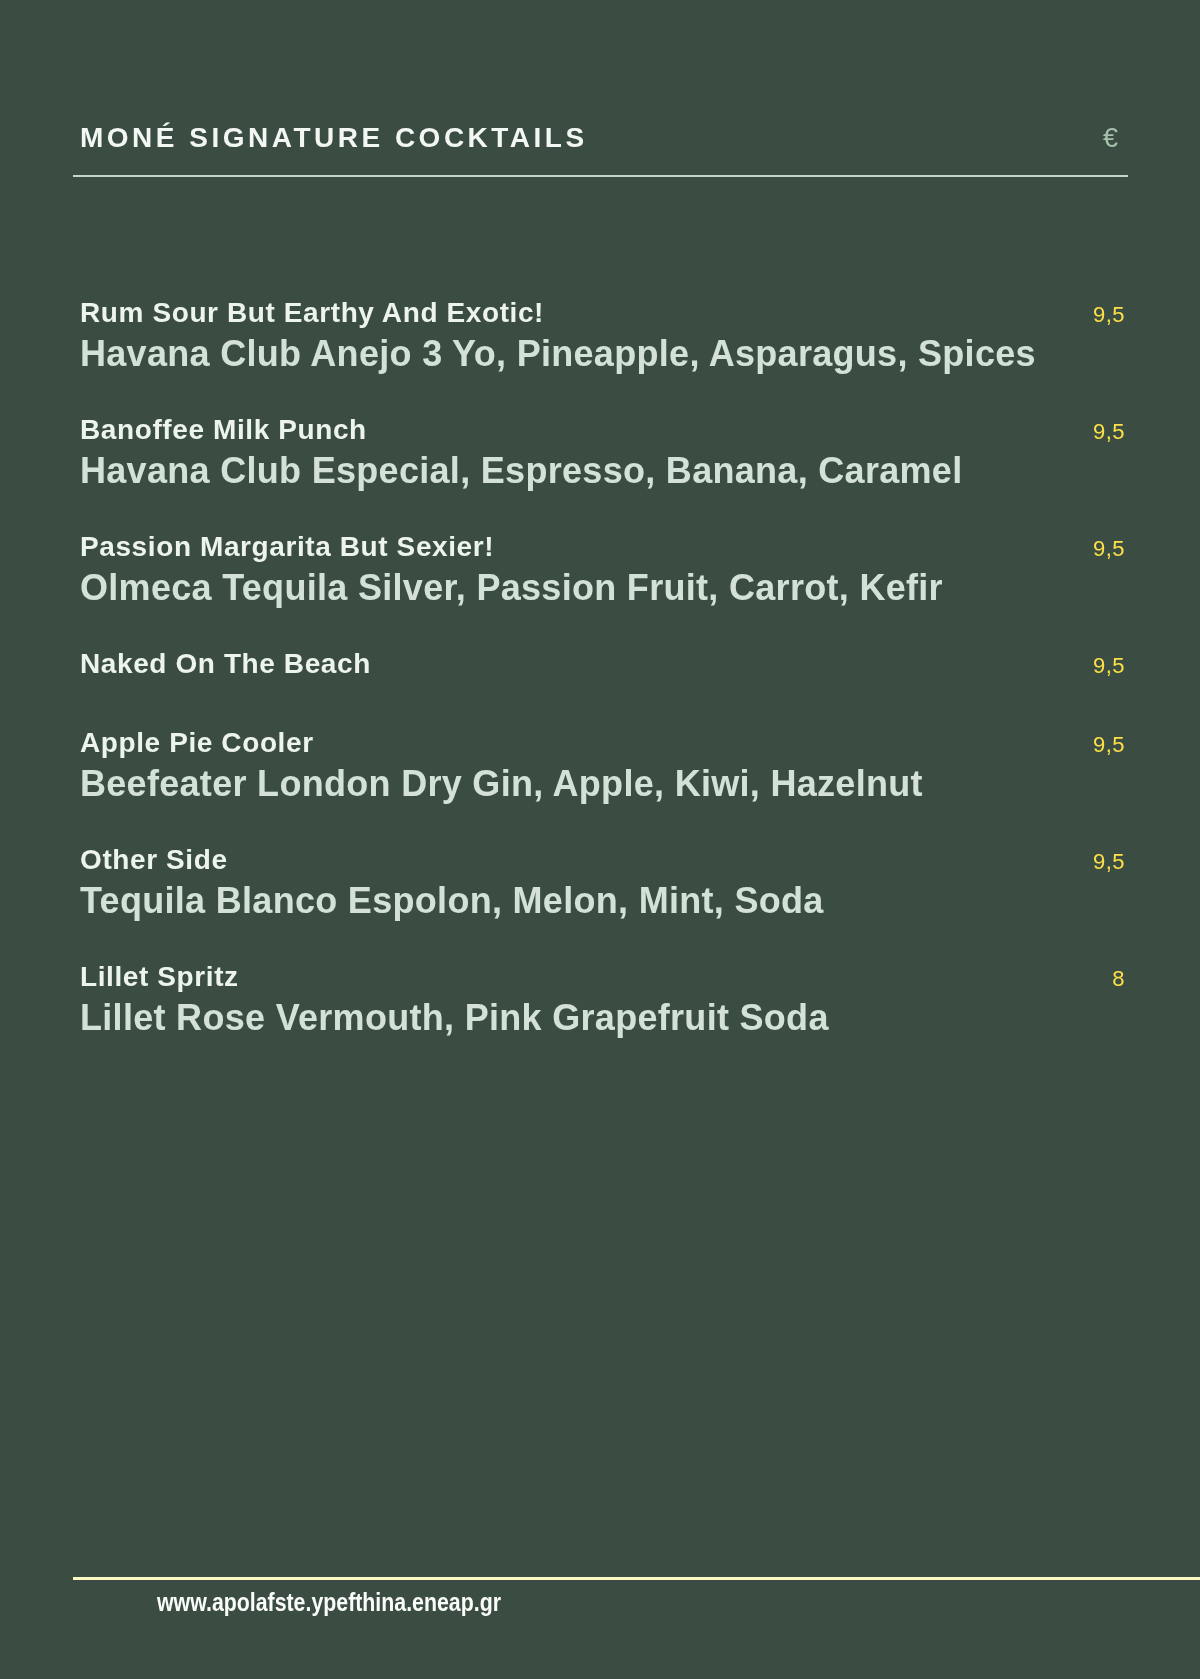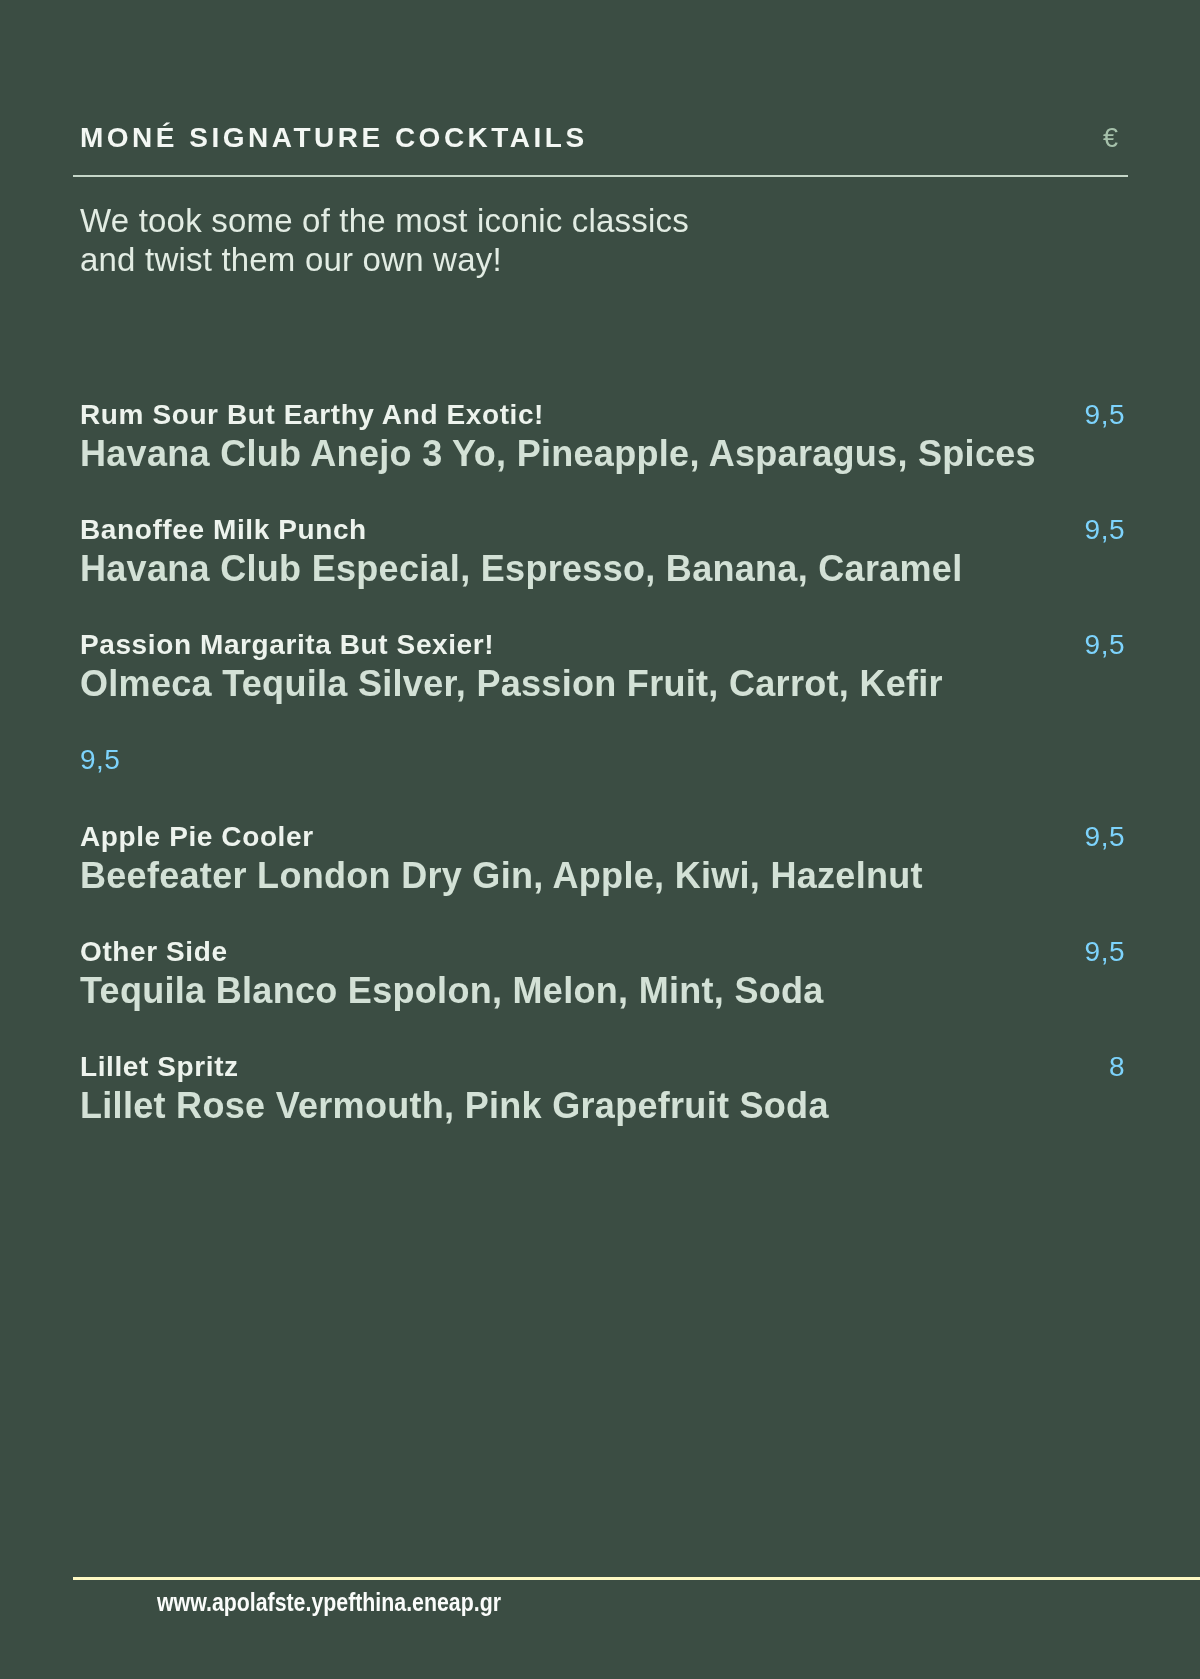--- a/index.html
+++ b/index.html
@@ -69,25 +69,25 @@
     gap: 27px;
   }
   .item-name {
     font-size: 28px;
     line-height: 34px;
     font-weight: 600;
     letter-spacing: 0.6px;
     color: #edf3ed;
   }
   .item-price {
-    font-size: 28px;
+    font-size: 22px;
     line-height: 34px;
     font-weight: 400;
     letter-spacing: 0.5px;
-    color: #7dd3fc;
+    color: #fde047;
     padding-right: 3px;
   }
   .item-description {
     margin-top: 5px;
     font-size: 36px;
     line-height: 33px;
     font-weight: 700;
     letter-spacing: 0.3px;
     color: #d3e1d6;
   }
@@ -115,24 +115,20 @@
 <body>
 
 <div class="page">
   <div class="content">
 
     <div class="header-row">
       <div class="section-title">MONÉ SIGNATURE COCKTAILS</div>
       <div class="currency-symbol">€</div>
     </div>
 
-    <div class="intro">
-      <div>We took some of the most iconic classics</div>
-      <div>and twist them our own way!</div>
-    </div>
 
     <div class="items">
 
       <div class="menu-item">
         <div class="item-top">
           <span class="item-name">Rum Sour But Earthy And Exotic!</span>
           <span class="item-price">9,5</span>
         </div>
         <div class="item-description">Havana Club Anejo 3 Yo, Pineapple, Asparagus, Spices</div>
       </div>
@@ -148,20 +144,21 @@
       <div class="menu-item">
         <div class="item-top">
           <span class="item-name">Passion Margarita But Sexier!</span>
           <span class="item-price">9,5</span>
         </div>
         <div class="item-description">Olmeca Tequila Silver, Passion Fruit, Carrot, Kefir</div>
       </div>
 
       <div class="menu-item">
         <div class="item-top">
+          <span class="item-name">Naked On The Beach</span>
           <span class="item-price">9,5</span>
         </div>
       </div>
 
       <div class="menu-item">
         <div class="item-top">
           <span class="item-name">Apple Pie Cooler</span>
           <span class="item-price">9,5</span>
         </div>
         <div class="item-description">Beefeater London Dry Gin, Apple, Kiwi, Hazelnut</div>

